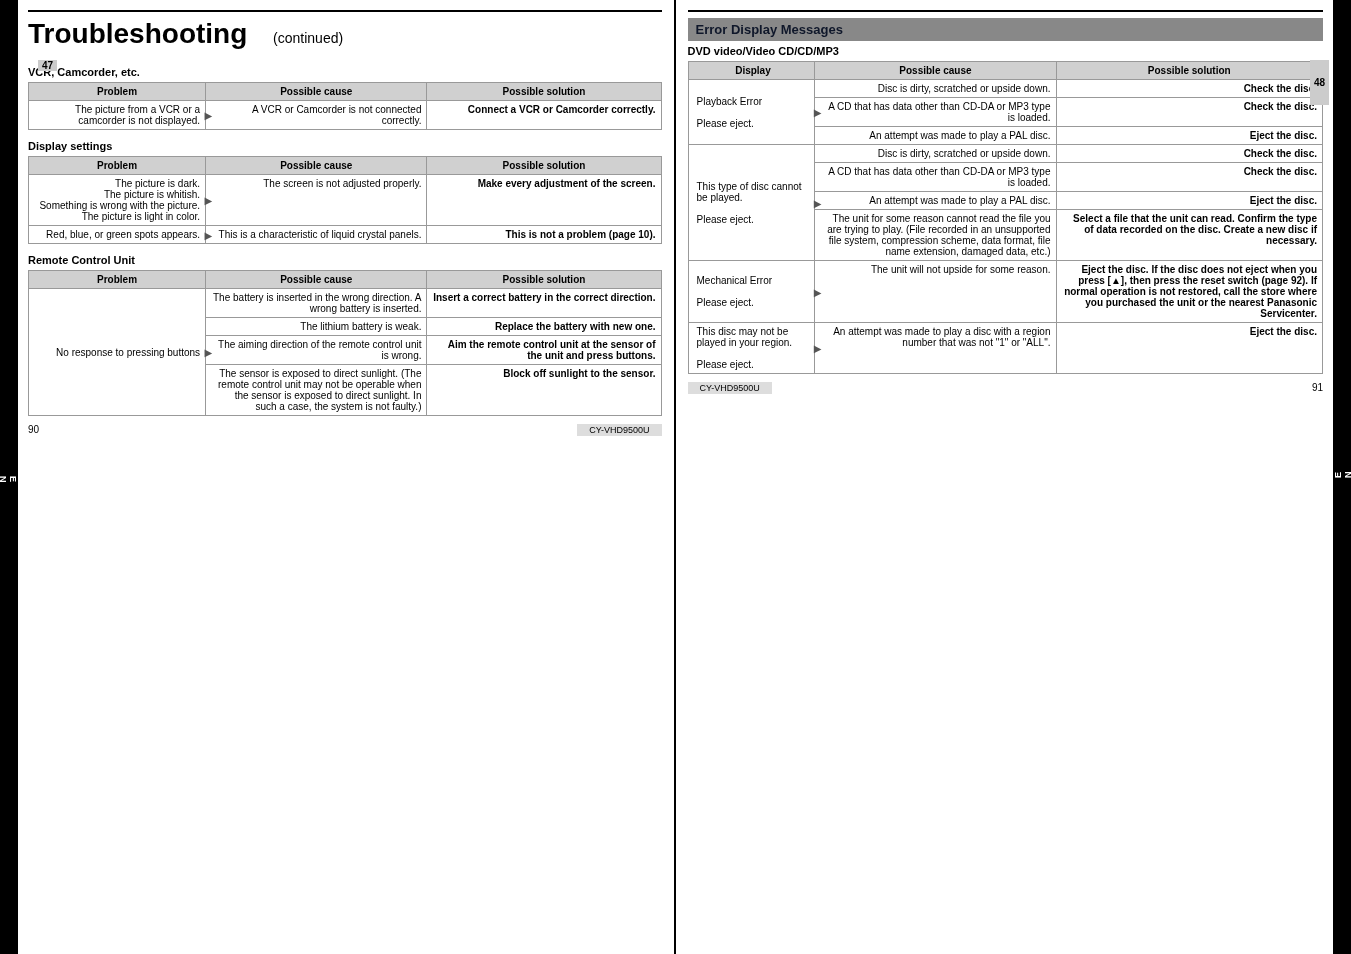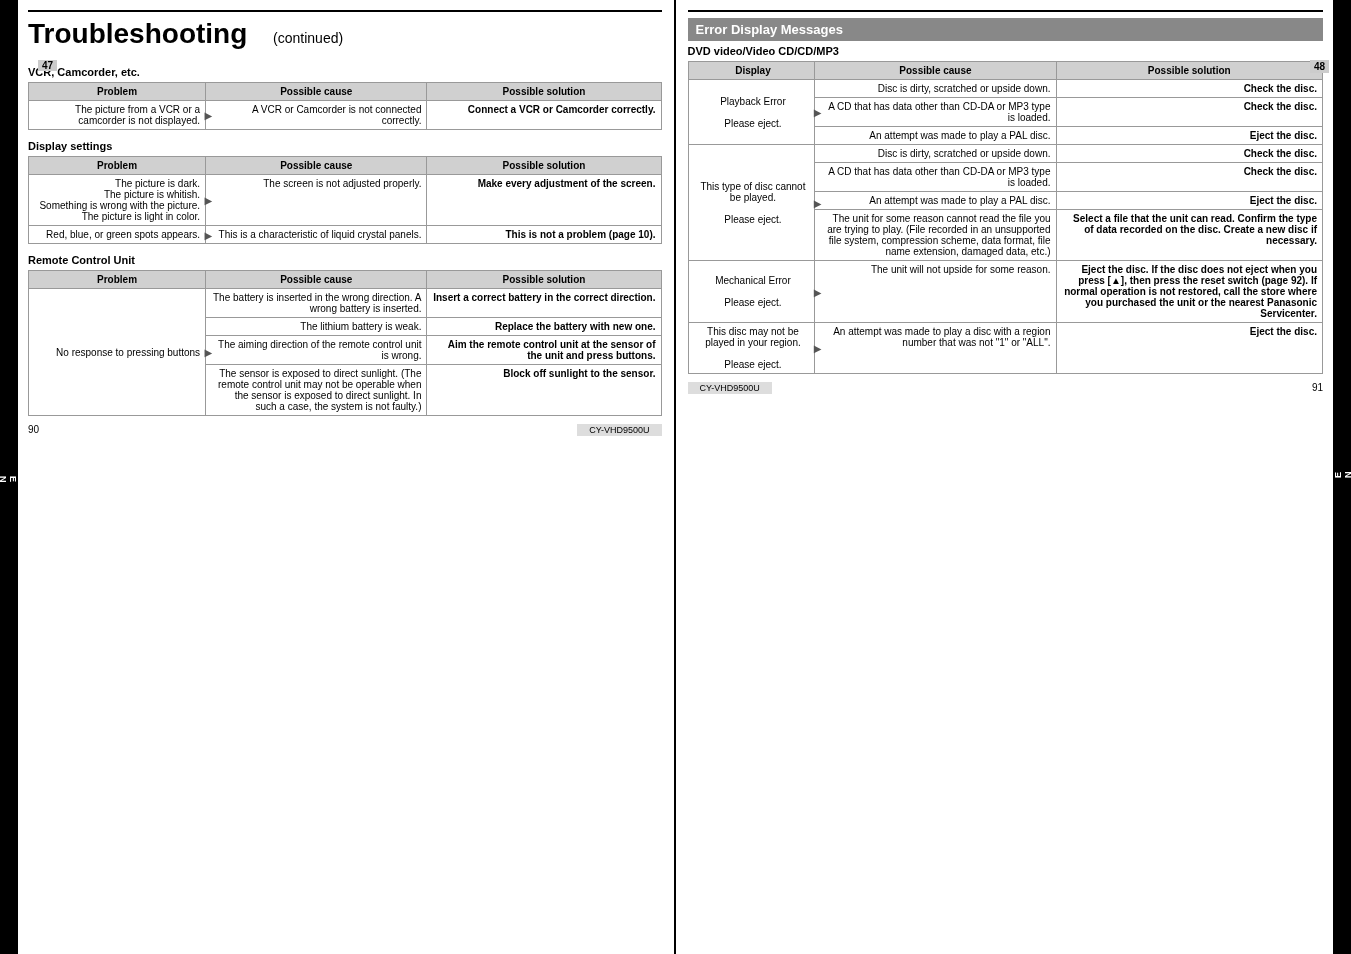--- a/index.html
+++ b/index.html
@@ -95,21 +95,21 @@
     }
     .col-cause {
       width: 35%;
     }
     .col-solution {
       width: 37%;
     }
     
     .error-section-header {
       background: #888;
-      color: #ffffff;
+      color: #0f172a;
       font-size: 13px;
       font-weight: bold;
       padding: 4px 8px;
       margin-bottom: 4px;
     }
     .dvd-label {
       font-size: 11px;
       font-weight: bold;
       margin-bottom: 4px;
     }
@@ -120,21 +120,21 @@
       width: 20%;
       padding-left: 8px;
     }
     .col-r-cause {
       width: 38%;
     }
     .col-r-solution {
       width: 42%;
     }
     .display-cell {
-      text-align: center;
+      text-align: left;
       font-size: 10px;
       vertical-align: middle;
     }
     
     .page-numbers {
       display: flex;
       justify-content: space-between;
       margin-top: 8px;
       font-size: 10px;
     }
@@ -260,21 +260,21 @@
 
       <div class="page-numbers">
         <span>90</span>
         <span class="model-num">CY-VHD9500U</span>
       </div>
     </div>
 
     <div class="right-half">
       <div class="top-line"></div>
 
-      <div style="position:absolute; right:22px; top:60px; font-size:10px; font-weight:bold; background:#ccc; padding:1px 4px;">48</div>
+      <div style="position:absolute; right:22px; top:60px; font-size:10px; font-weight:bold; background:#ccc; padding:17px 4px;">48</div>
 
       <div class="error-section-header">Error Display Messages</div>
       <div class="dvd-label">DVD video/Video CD/CD/MP3</div>
 
       <table class="right-table">
         <thead>
           <tr>
             <th class="col-display">Display</th>
             <th class="col-r-cause">Possible cause</th>
             <th class="col-r-solution">Possible solution</th>

